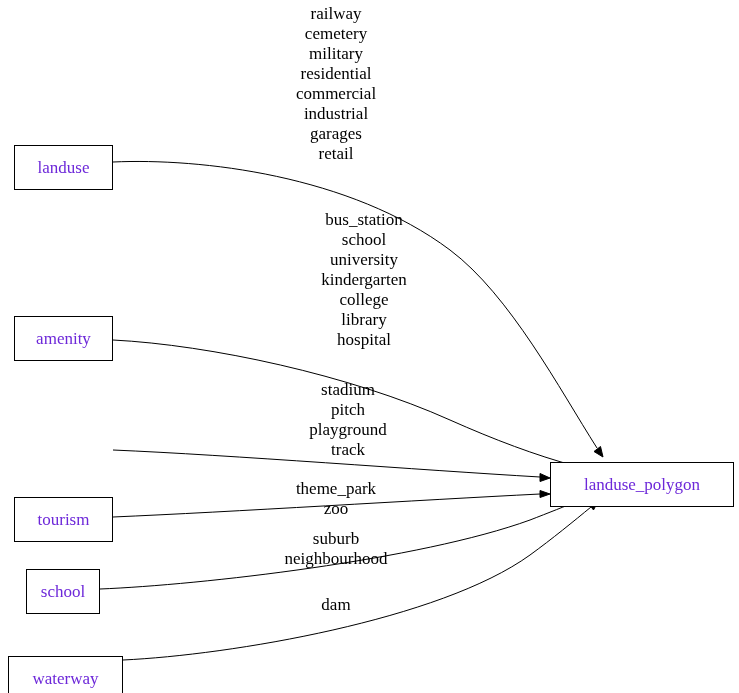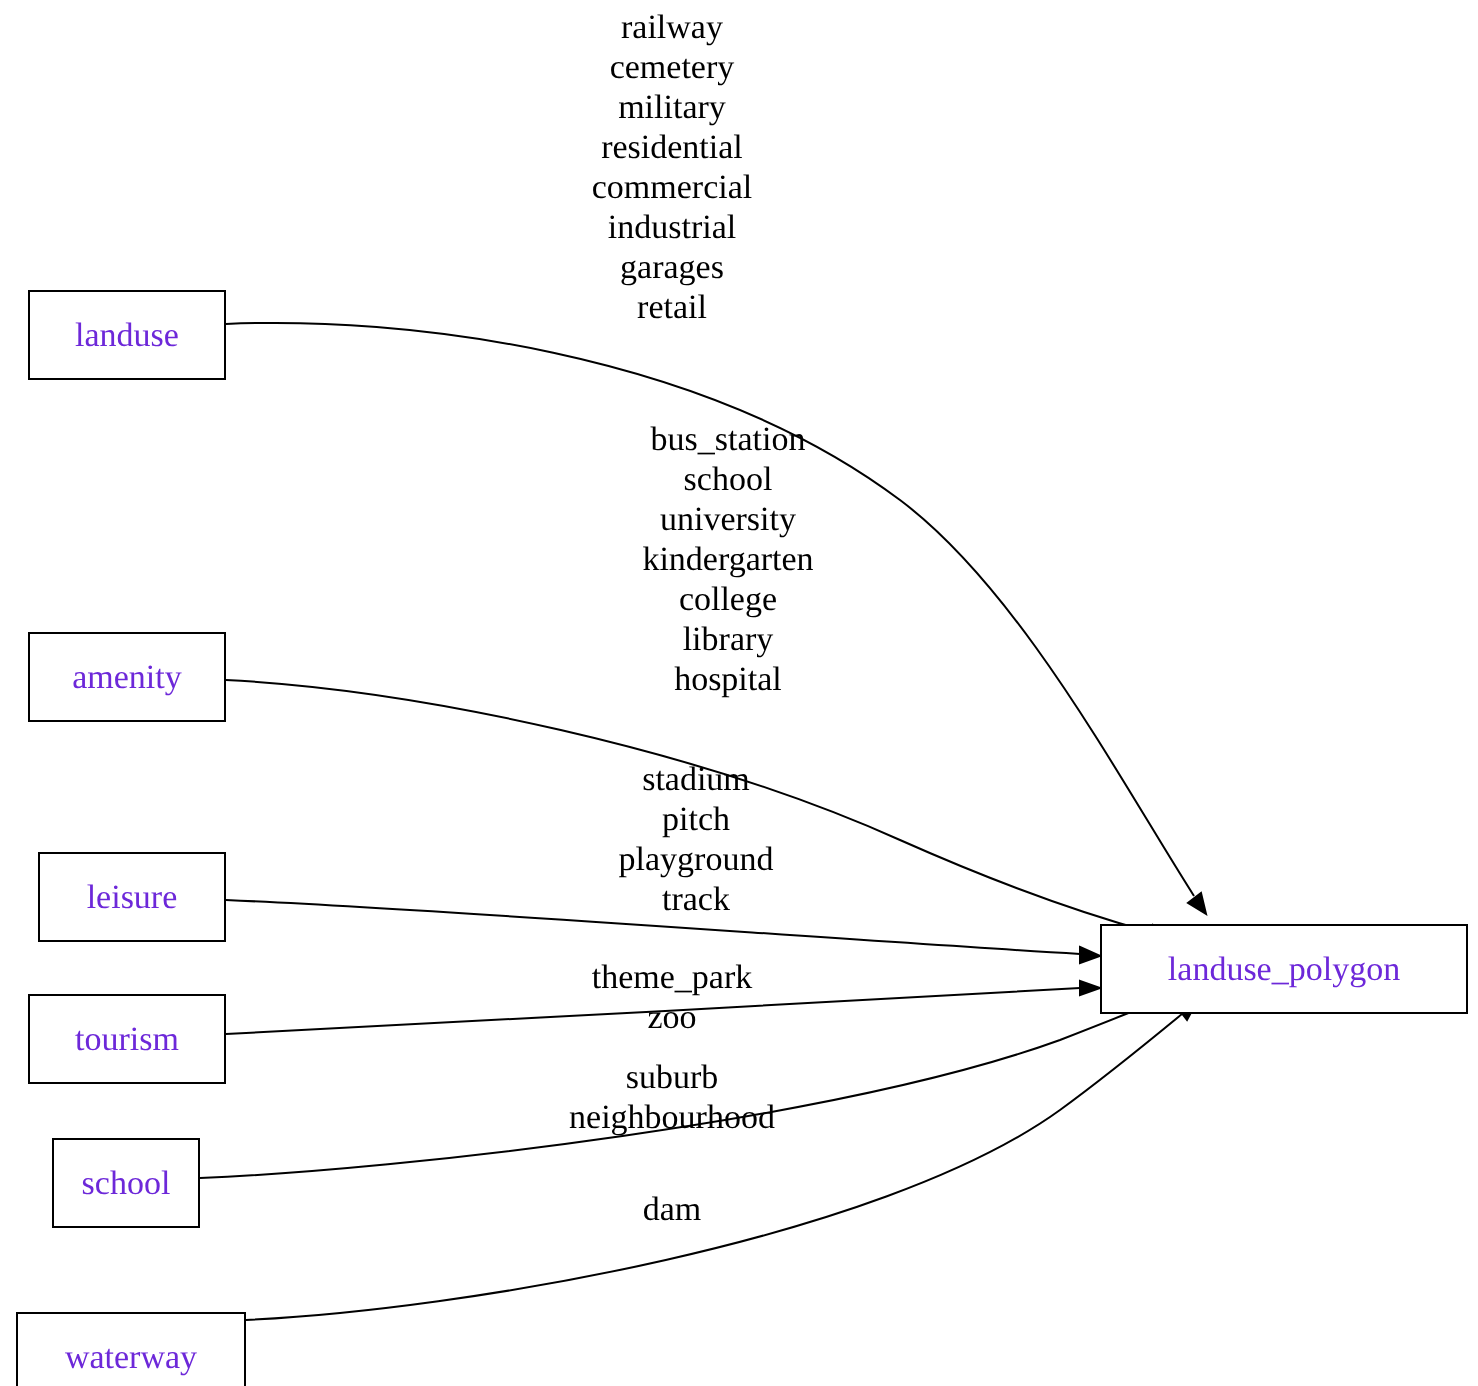--- a/index.html
+++ b/index.html
@@ -97,23 +97,20 @@
   </svg>
 
   <div class="node" style="left:14px; top:145px; width:99px; height:45px;">
     <span>landuse</span>
   </div>
 
   <div class="node" style="left:14px; top:316px; width:99px; height:45px;">
     <span>amenity</span>
   </div>
 
-  <div class="node" style="left:19px; top:426px; width:94px; height:45px;">
-    <span>leisure</span>
-  </div>
 
   <div class="node" style="left:14px; top:497px; width:99px; height:45px;">
     <span>tourism</span>
   </div>
 
   <div class="node" style="left:26px; top:569px; width:74px; height:45px;">
     <span>school</span>
   </div>
 
   <div class="node" style="left:8px; top:656px; width:115px; height:45px;">

